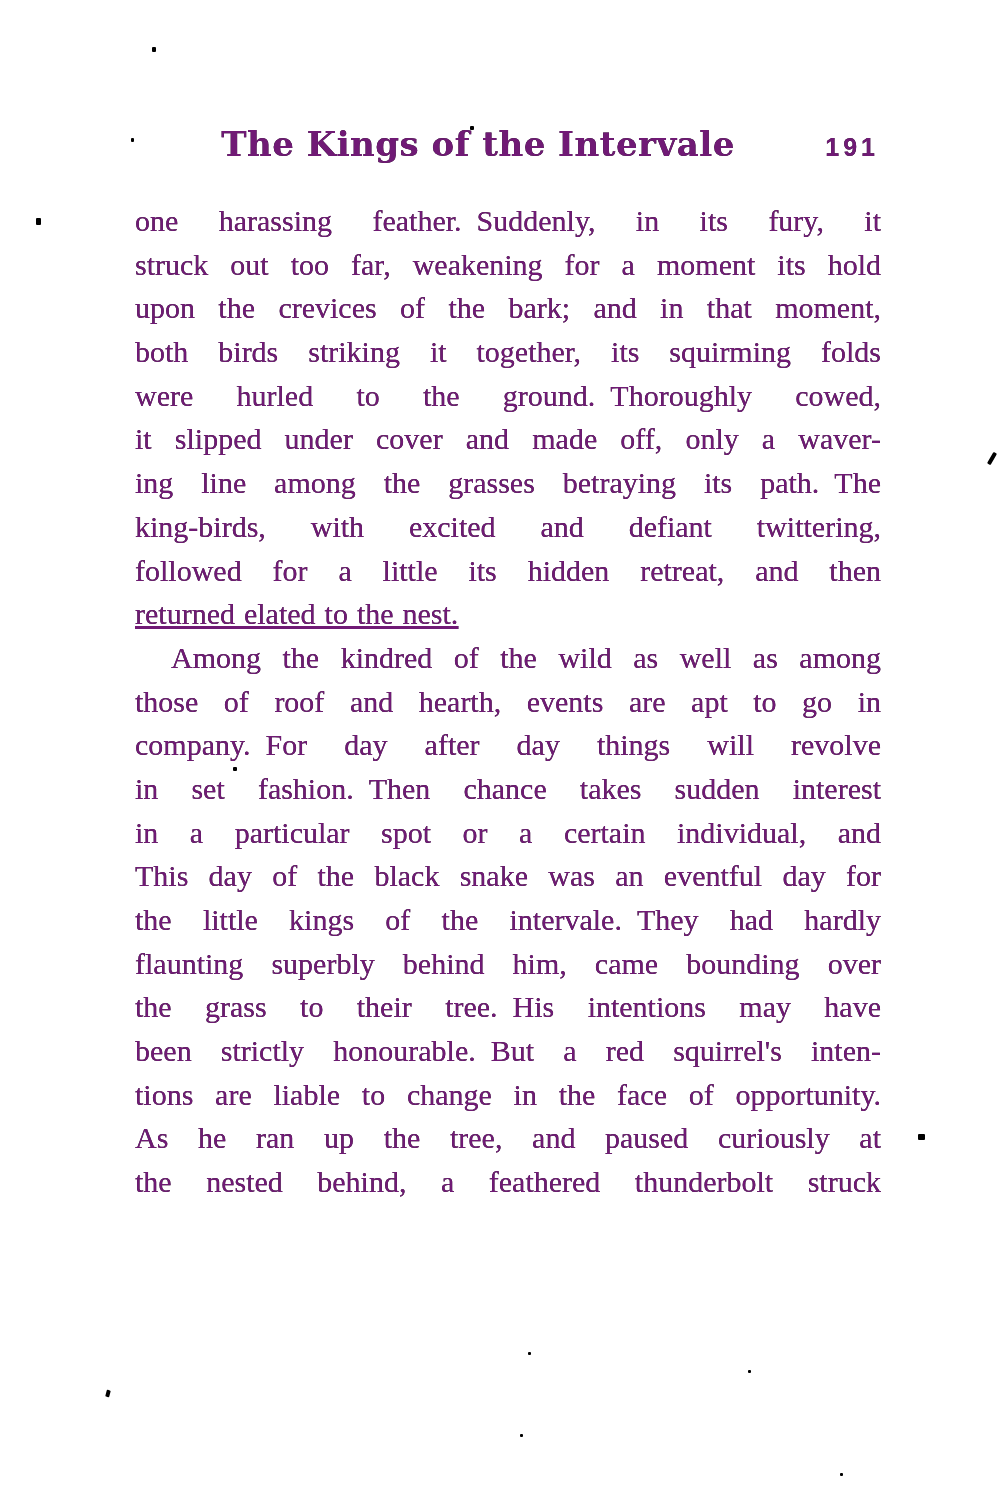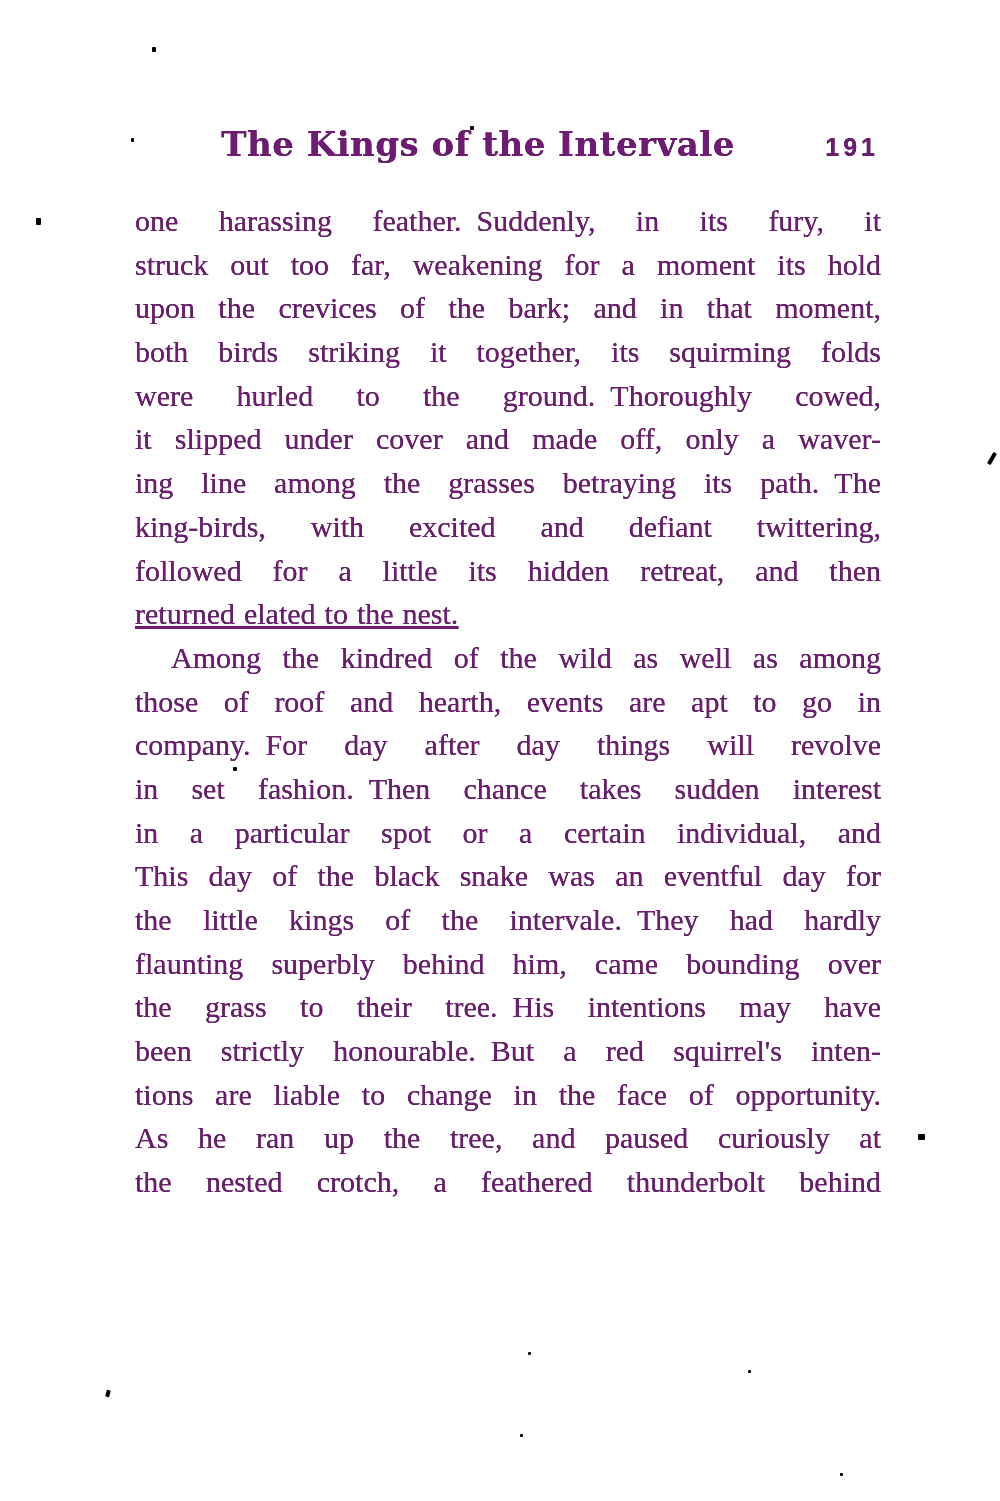--- a/index.html
+++ b/index.html
@@ -90,21 +90,21 @@
       <div class="line">company. For day after day things will revolve</div>
       <div class="line">in set fashion. Then chance takes sudden interest</div>
       <div class="line">in a particular spot or a certain individual, and</div>
       <div class="line">This day of the black snake was an eventful day for</div>
       <div class="line">the little kings of the intervale. They had hardly</div>
       <div class="line">flaunting superbly behind him, came bounding over</div>
       <div class="line">the grass to their tree. His intentions may have</div>
       <div class="line">been strictly honourable. But a red squirrel's inten-</div>
       <div class="line">tions are liable to change in the face of opportunity.</div>
       <div class="line">As he ran up the tree, and paused curiously at</div>
-      <div class="line">the nested crotch, a feathered thunderbolt behind</div>
+      <div class="line">the nested behind, a feathered thunderbolt struck</div>
     </div>
 <div class="speck" style="left: 36px; top: 218px; width: 5px; height: 7px;"></div>
     <div class="speck" style="left: 152px; top: 47px; width: 4px; height: 5px;"></div>
     <div class="speck" style="left: 131px; top: 138px; width: 3px; height: 4px;"></div>
     <div class="speck" style="left: 470px; top: 126px; width: 4px; height: 4px;"></div>
     <div class="speck" style="left: 990px; top: 452px; width: 4px; height: 13px; transform: rotate(30deg);"></div>
     <div class="speck" style="left: 918px; top: 1134px; width: 7px; height: 6px;"></div>
     <div class="speck" style="left: 233px; top: 767px; width: 4px; height: 4px;"></div>
     <div class="speck" style="left: 528px; top: 1352px; width: 3px; height: 3px;"></div>
     <div class="speck" style="left: 748px; top: 1370px; width: 3px; height: 3px;"></div>

